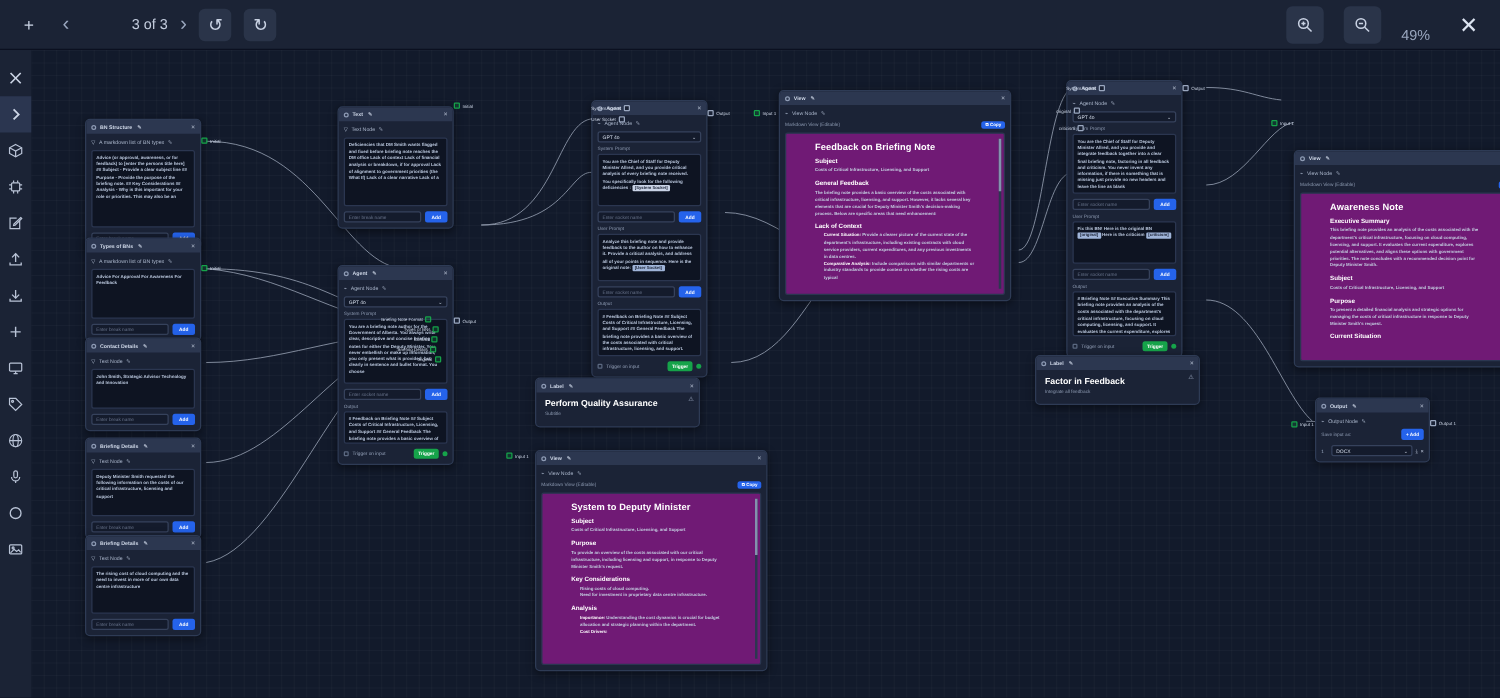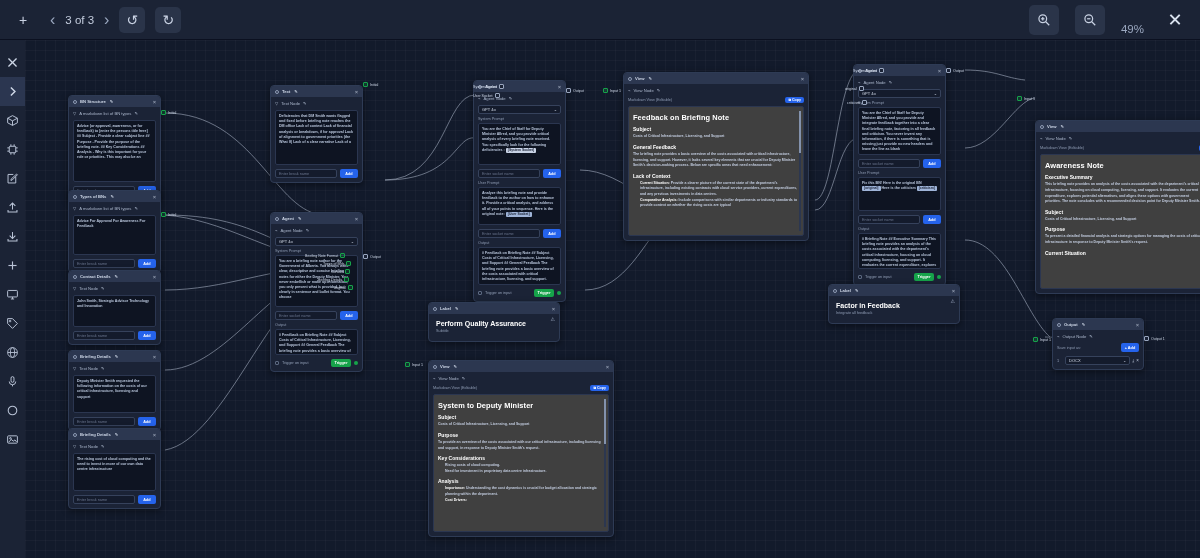--- a/index.html
+++ b/index.html
@@ -11,21 +11,21 @@
     background:#1b2335; display:flex; align-items:center; gap:10px; padding:0 10px;
     border-bottom:1px solid #0b1020; z-index:50; }
   .tb-btn { width:26px; height:26px; border-radius:5px; background:#2a3449;
     display:flex; align-items:center; justify-content:center; color:#c9d2e3; font-size:14px; }
   .tb-plain { background:transparent; }
   .title-box { width:318px; height:28px; border:1px solid #4a5878; border-radius:6px;
     background:#1b2335; display:flex; align-items:center; padding:0 10px;
     font-size:12.5px; color:#e7ecf5; }
   .pager { display:flex; align-items:center; gap:10px; margin-left:4px; }
   .pager .nav { color:#9aa7bf; font-size:16px; }
-  .pager .cnt { font-size:11.5px; color:#c3ccdd; }
+  .pager .cnt { font-size:11.5px; color:#c3ccdd;margin-left:40px; }
   .tb-right { margin-left:auto; display:flex; align-items:flex-end; gap:16px; }
   .zoomlbl { font-size:11.5px; color:#9aa7bf; }
   .tb-btn.big { width:30px; height:30px; font-size:15px; }
   .tb-x { width:30px; height:30px; background:transparent; color:#dbe3f0; font-size:18px;
     display:flex; align-items:center; justify-content:center; }
 
   
   .rail { position:absolute; left:0; top:40px; width:25px; height:518px;
     background:#1b2335; display:flex; flex-direction:column; align-items:center;
     padding-top:8px; gap:0; z-index:40; }
@@ -71,21 +71,21 @@
   .triggerrow { display:flex; align-items:center; gap:3px; margin-top:4px; font-size:3.8px; color:#93a0b8; }
   .cbx { width:4px; height:4px; border:1px solid #5b6880; border-radius:1px; }
   .btn-trig { margin-left:auto; width:20px; height:8px; background:#16a34a; border-radius:2px;
     color:#fff; font-size:3.8px; display:flex; align-items:center; justify-content:center; font-weight:bold; }
   .greendot { width:4px; height:4px; background:#16a34a; border-radius:50%; }
 
   
   .mdbar { display:flex; align-items:center; font-size:3.8px; color:#8d9ab2; margin-bottom:3px; }
   .btn-copy { margin-left:auto; background:#2563eb; color:#fff; border-radius:2px;
     font-size:3.6px; padding:1.2px 3px; font-weight:bold; }
-  .md { background:#404040; border:1px solid #2b3650; border-radius:2px; padding:6px 4px;
+  .md { background:#701a75; border:1px solid #2b3650; border-radius:2px; padding:6px 23px;
     overflow:hidden; position:relative; }
   .md h1 { font-size:7.4px; color:#fff; margin-bottom:3px; letter-spacing:.1px; }
   .md h2 { font-size:5px; color:#fff; margin:4px 0 2px; }
   .md p  { font-size:3.5px; color:#c3cde0; line-height:1.6; font-weight:bold; }
   .md li { font-size:3.5px; color:#c3cde0; line-height:1.6; margin-left:7px; font-weight:bold; list-style:none; }
   .md b { color:#fff; }
   .md .sb { position:absolute; right:2px; top:4px; bottom:4px; width:1.6px; background:#2c3750; }
   .md .sb i { display:block; width:1.6px; height:35%; background:#8392ad; }
 
   

